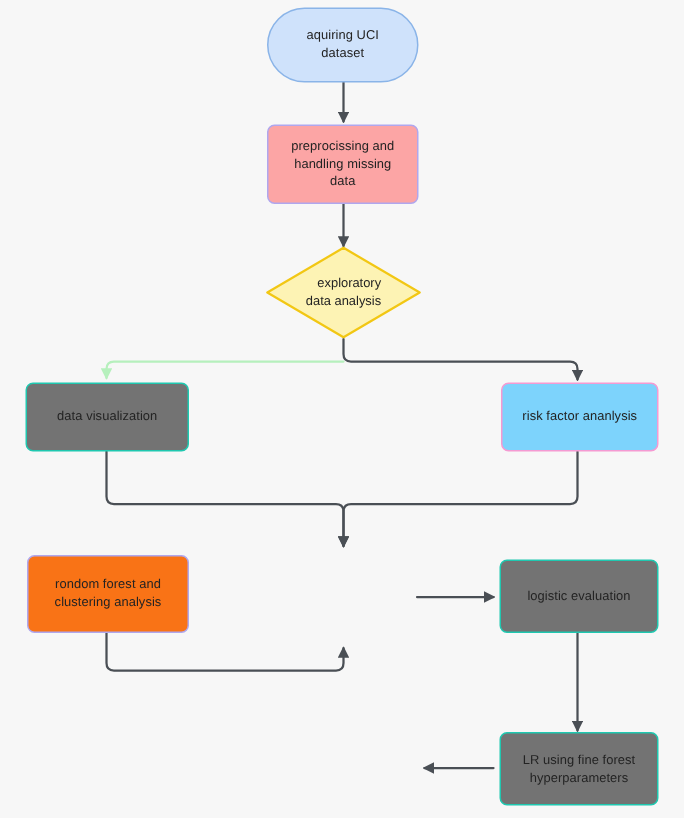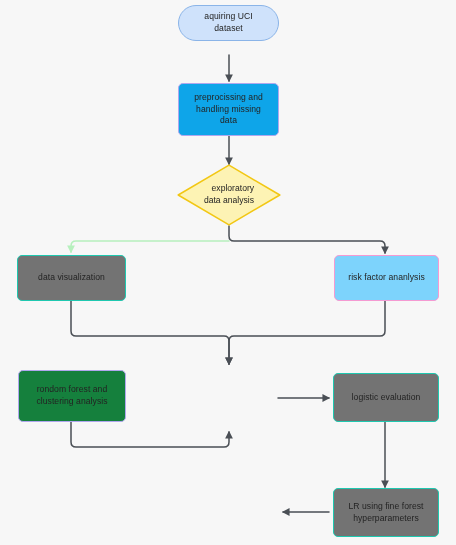--- a/index.html
+++ b/index.html
@@ -46,36 +46,36 @@
     white-space: pre-line;
   }
   .n-oval {
     border-radius: 999px;
     border: 1.1px solid #8ab4e8;
     background: #cfe2fb;
   }
   .n-rect {
     border-radius: 5px;
     border: 1.1px solid #b0a7ee;
-    background: #0ea5e9;
+    background: #fca5a5;
   }
   .n-teal {
     border-radius: 5px;
     border: 1.3px solid #1fc8b0;
     background: #737373;
   }
   .n-pink {
     border-radius: 5px;
     border: 1.3px solid #f59ad2;
     background: #7dd3fc;
   }
   .n-lav {
     border-radius: 5px;
     border: 1.1px solid #b0a7ee;
-    background: #15803d;
+    background: #f97316;
   }
   .diamond-wrap {
     position: absolute;
     z-index: 3;
     display: flex;
     align-items: center;
     justify-content: center;
   }
   .diamond-wrap svg {
     position: absolute;
@@ -126,21 +126,21 @@
       <path d="M 385 422 L 385 487" marker-end="url(#arrowDark)"></path>
 
       <path d="M 329 512 L 283 512" marker-end="url(#arrowDark)"></path>
     </g>
 
     <g fill="none" stroke="#b6f0bd" stroke-width="1.5" stroke-linecap="round" stroke-linejoin="round">
       <path d="M 229 241 L 76 241 Q 71 241 71 246 L 71 252" marker-end="url(#arrowGreen)"></path>
     </g>
   </svg>
 
-  <div class="node n-oval" style="left:178px; top:5px; width:101px; height:36px;">
+  <div class="node n-oval" style="left:178px; top:5px; width:101px; height:50px;">
     <span class="label">aquiring UCI
 dataset</span>
   </div>
 
   <div class="node n-rect" style="left:178px; top:83px; width:101px; height:53px;">
     <span class="label">preprocissing and
 handling missing
 data</span>
   </div>
 

